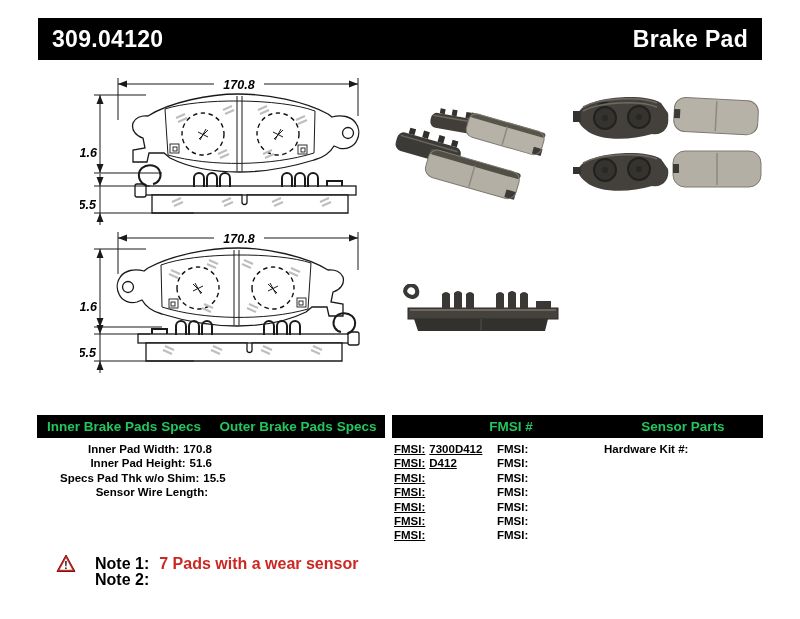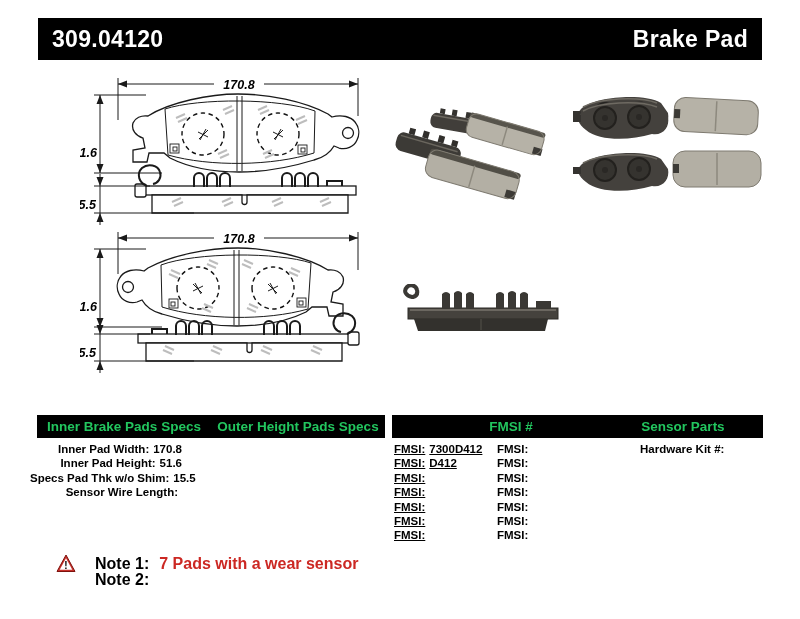--- a/index.html
+++ b/index.html
@@ -19,21 +19,21 @@
   .wm{stroke:#bdbdbd;stroke-width:2;fill:none;}
   .dl{stroke:#1a1a1a;stroke-width:1;fill:none;}
   .ar{fill:#1a1a1a;stroke:none;}
   .dim{font-family:"Liberation Sans",sans-serif;font-weight:bold;font-style:italic;font-size:12.5px;fill:#000;}
   
   .photosvg{position:absolute;}
   
   .thdr{position:absolute;top:415px;height:23px;background:#000;color:#22c55e;font-size:13.5px;
         display:flex;align-items:center;box-sizing:border-box;}
   .thdr .cell{flex:1;text-align:center;}
-  .speccol{position:absolute;top:442px;font-size:11.5px;line-height:14.4px;text-align:right;white-space:nowrap;}
+  .speccol{position:absolute;top:442px;font-size:11.5px;line-height:14.4px;text-align:right;white-space:nowrap;margin-left:30px;}
   .listcol{position:absolute;top:442px;font-size:11.5px;line-height:14.4px;text-align:left;white-space:nowrap;}
   .row .v{margin-left:4px;}
   
   .warn{position:absolute;left:56px;top:554px;}
   .noteline{position:absolute;left:95px;font-size:16px;white-space:nowrap;display:flex;}
   .noteline .red{color:#cc2823;margin-left:10px;}
 </style>
 </head>
 <body>
 
@@ -171,21 +171,21 @@
     <g fill="#3a3834">
       <path d="M44,24 V10 q4,-4 8,0 V24 Z M56,24 V9 q4,-4 8,0 V24 Z M68,24 V10 q4,-4 8,0 V24 Z"></path>
       <path d="M98,24 V10 q4,-4 8,0 V24 Z M110,24 V9 q4,-4 8,0 V24 Z M122,24 V10 q4,-4 8,0 V24 Z"></path>
       <rect x="138" y="17" width="15" height="7"></rect>
     </g>
     <path d="M12,26 H158" stroke="#78746c" stroke-width="1.5"></path>
   </svg>
 
   <div class="thdr" id="h-specs" style="left:37px;width:348px;">
     <div class="cell">Inner Brake Pads Specs</div>
-    <div class="cell">Outer Height Pads Specs</div>
+    <div class="cell">Outer Brake Pads Specs</div>
   </div>
   <div class="thdr" style="left:392px;width:238px;">
     <div class="cell">FMSI #</div>
   </div>
   <div class="thdr" style="left:603px;width:160px;">
     <div class="cell">Sensor Parts</div>
   </div>
 
   <div class="speccol" style="left:30px;width:152px;">
     <div class="row"><span>Inner Pad Width:</span><span class="v">170.8</span></div>
@@ -208,21 +208,21 @@
   <div class="listcol" style="left:497px;">
     <div class="row"><span>FMSI:</span><span class="v"></span></div>
     <div class="row"><span>FMSI:</span><span class="v"></span></div>
     <div class="row"><span>FMSI:</span><span class="v"></span></div>
     <div class="row"><span>FMSI:</span><span class="v"></span></div>
     <div class="row"><span>FMSI:</span><span class="v"></span></div>
     <div class="row"><span>FMSI:</span><span class="v"></span></div>
     <div class="row"><span>FMSI:</span><span class="v"></span></div>
   </div>
 
-  <div class="listcol" style="left:604px;margin-left:36px;">
+  <div class="listcol" style="left:604px;">
     <div class="row"><span>Hardware Kit #:</span><span class="v"></span></div>
   </div>
 
   <svg class="warn" width="20" height="19" viewBox="0 0 20 19">
     <path d="M10,1 L19,17.5 H1 Z" fill="#c7302a" stroke="#7d120d" stroke-width="1"></path>
     <path d="M10,4.2 L16.3,15.8 H3.7 Z" fill="#ffffff"></path>
     <text x="10" y="15" text-anchor="middle" style="font:bold 10px 'Liberation Sans',sans-serif" fill="#000">!</text>
   </svg>
   <div class="noteline" style="top:555px;">
     <span>Note 1:</span>

